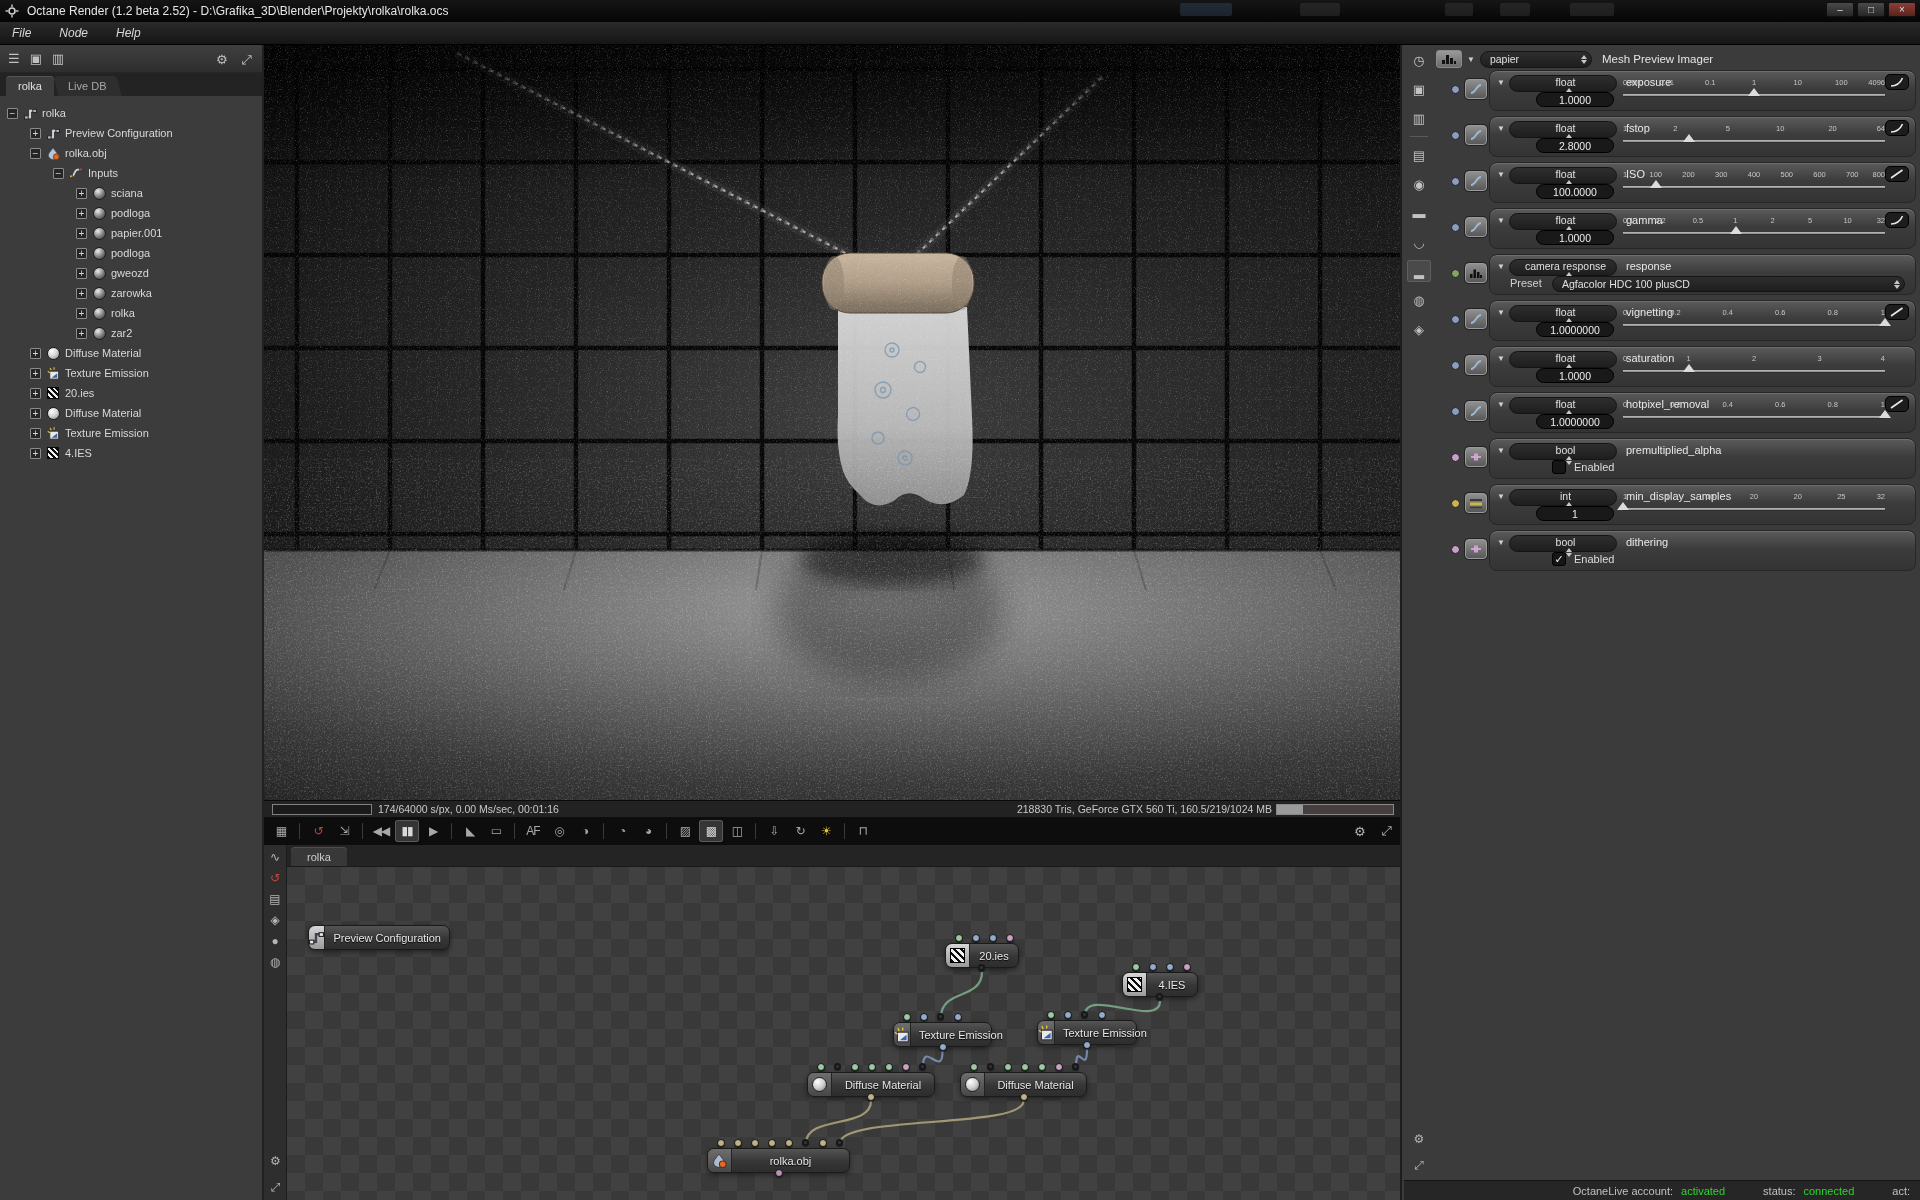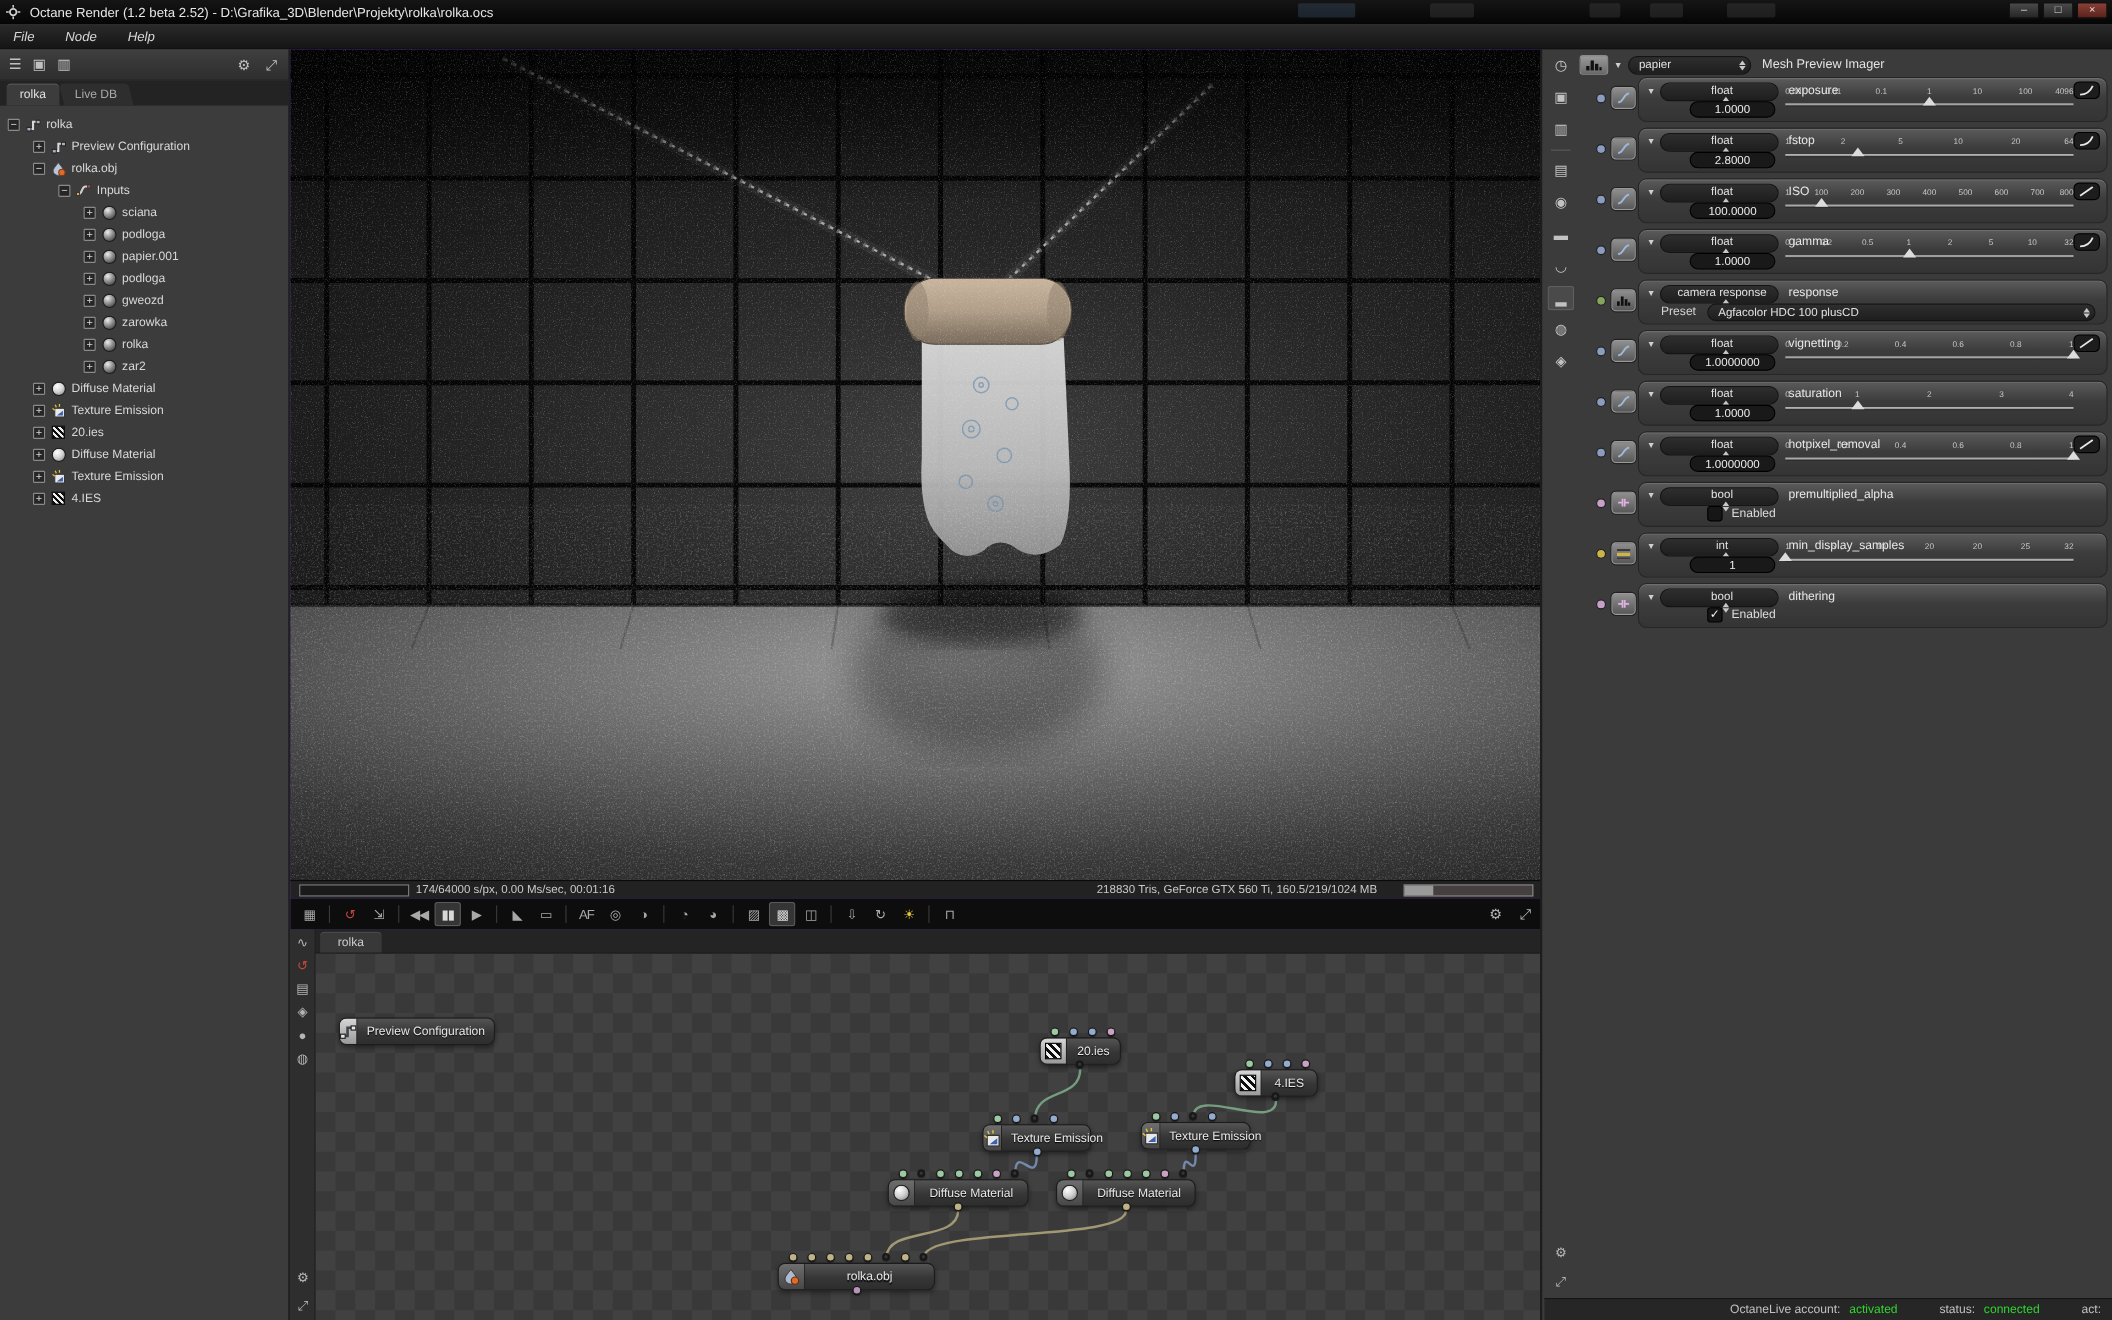--- a/index.html
+++ b/index.html
@@ -41,21 +41,21 @@
   .i-ies i { display:block; width:12px; height:12px; border:1px solid #0a0a0a;
     background:repeating-linear-gradient(45deg,#0d0d0d 0 2px,#efefef 2px 4px); }
   .t-label { color:#d8d8d8; font-size:11px; white-space:nowrap; }
 
   
   .viewport { position:absolute; left:264px; top:45px; width:1136px; height:800px; background:#6d28d9; }
   .vp-render { position:absolute; left:0; top:0; width:1136px; height:755px; }
   .vp-status { position:absolute; left:0; top:755px; width:1136px; height:17px; background:#222; border-top:1px solid #0a0a0a;
     display:flex; align-items:center; font-size:10.5px; color:#c9c9c9; }
   .vp-progress { width:100px; height:11px; border:1px solid #808080; background:#1a1a1a; margin:0 6px 0 8px; }
-  .vp-status-right { margin-left:auto; display:flex; align-items:center; gap:24px; padding-right:6px; }
+  .vp-status-right { margin-left:auto; display:flex; align-items:center; gap:4px; padding-right:6px; }
   .vp-membar { width:118px; height:11px; border:1px solid #888; background:#463f3f; position:relative; }
   .vp-memfill { position:absolute; left:0; top:0; bottom:0; background:#9a9a9a; }
   .vp-toolbar { position:absolute; left:0; top:772px; width:1136px; height:28px; background:#0d0d0d;
     display:flex; align-items:center; padding-left:4px; }
   .vbtn { min-width:24px; height:22px; padding:0 2px; display:flex; align-items:center; justify-content:center;
     color:#a8a8a8; font-size:12px; border-radius:3px; margin:0 1px; letter-spacing:-1px; }
   .vbtn.active { background:#353535; box-shadow:inset 0 0 0 1px #5a5a5a; color:#d8d8d8; }
   .vsep { width:1px; height:16px; background:#3a3a3a; margin:0 5px; }
   .vp-toolbar-right { position:absolute; right:8px; top:772px; height:28px; display:flex; align-items:center; gap:16px;
     color:#b5b5b5; font-size:13px; }

